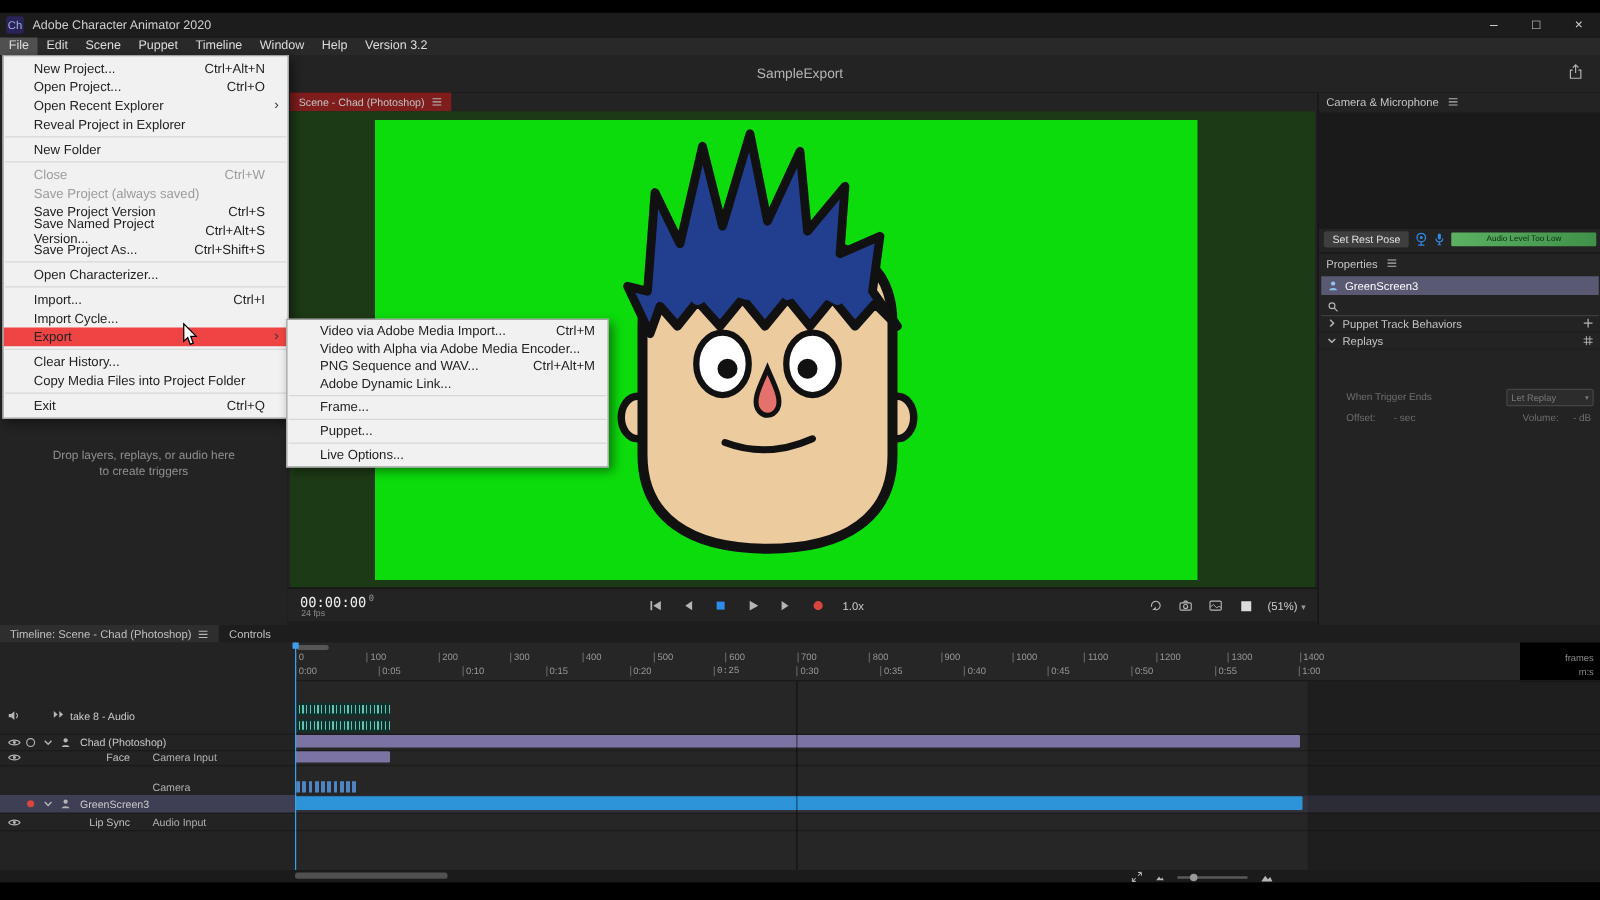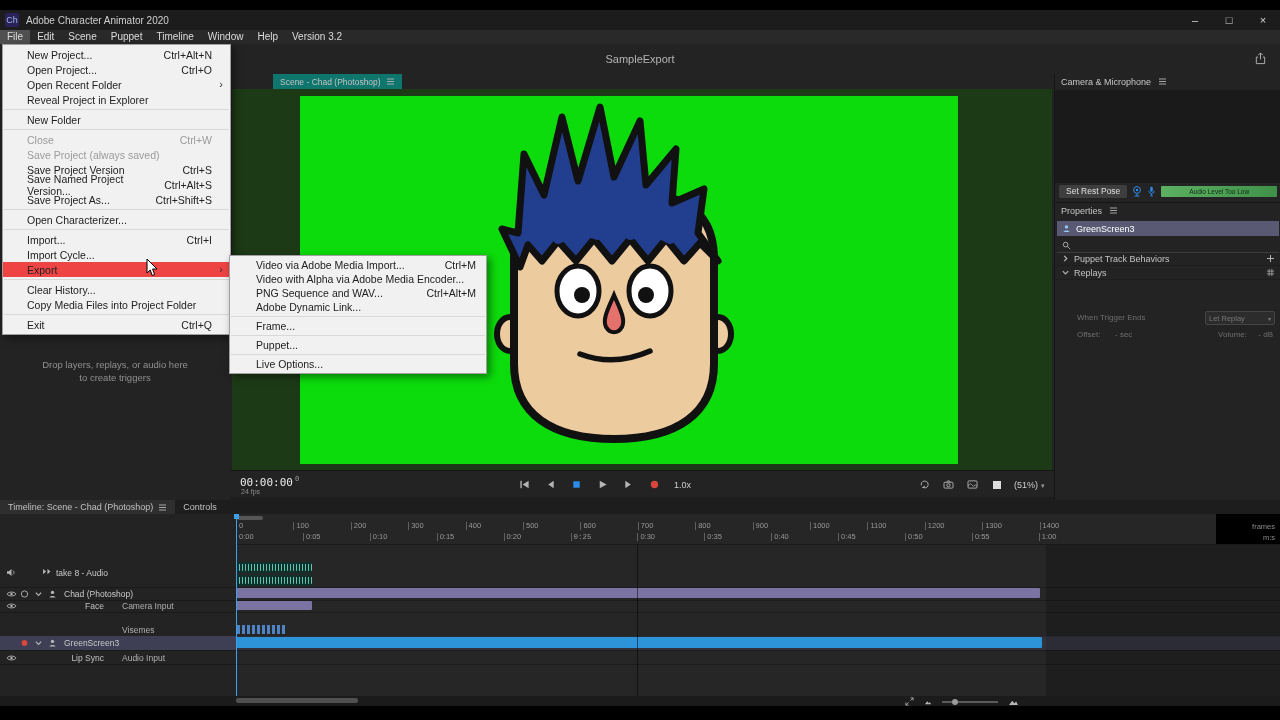--- a/index.html
+++ b/index.html
@@ -19,22 +19,22 @@
   .mtop.active{background:#505050;}
   
   #doc-header{position:absolute;left:0;top:44px;width:1280px;height:30px;background:#232323;}
   #doc-title{position:absolute;left:0;right:0;top:9px;text-align:center;font-size:11px;color:#b5b5b5;}
   #share-btn{position:absolute;right:13px;top:7px;color:#b5b5b5;}
   
   #triggers{position:absolute;left:0;top:74px;width:230px;height:426px;background:#232323;border-right:1px solid #161616;}
   #trigger-hint{position:absolute;left:0;right:0;top:284px;text-align:center;font-size:9.5px;color:#909090;line-height:13px;}
   
   #scene-panel{position:absolute;left:230px;top:74px;width:824px;height:426px;background:#232323;}
-  #scene-tab{position:absolute;left:2px;top:0;height:15px;background:#0f766e;display:flex;align-items:center;gap:5px;
-    padding:0 7px;font-size:8.5px;color:#c2c2c2;margin-left:41px;}
+  #scene-tab{position:absolute;left:2px;top:0;height:15px;background:#7f1d1d;display:flex;align-items:center;gap:5px;
+    padding:0 7px;font-size:8.5px;color:#c2c2c2;}
   #viewport{position:absolute;left:2px;top:15px;width:820px;height:381px;background:#1d3a16;overflow:hidden;}
   #greenscreen{position:absolute;left:68px;top:7px;width:658px;height:368px;background:#0cdc0c;}
   #char{position:absolute;left:calc(50% - 15px);top:3px;transform:translateX(-50%);}
   
   #playbar{position:absolute;left:0;top:396px;width:824px;height:27px;background:#232323;border-top:1px solid #141414;}
   #pb-time{position:absolute;left:10px;top:4px;font-family:"DejaVu Sans Mono",monospace;font-size:11px;color:#ededed;}
   #pb-frame{font-size:7px;color:#9a9a9a;vertical-align:super;margin-left:2px;}
   #pb-fps{position:absolute;left:11px;top:17px;font-size:7px;color:#8c8c8c;}
   #pb-center{position:absolute;left:288px;top:7px;display:flex;gap:13px;align-items:center;}
   .pb-btn{width:13px;height:13px;display:flex;align-items:center;justify-content:center;color:#b5b5b5;}
@@ -453,21 +453,21 @@
             <span class="icn slot" style="left: 6px;"><svg viewBox="0 0 12 8" width="11" height="8">
                 <path d="M1 4C3 1.2 9 1.2 11 4C9 6.8 3 6.8 1 4Z" fill="none" stroke="currentColor"></path>
                 <circle cx="6" cy="4" r="1.3" fill="currentColor"></circle>
               </svg></span>
             <span class="bname">Lip Sync</span>
             <span class="bsub">Audio Input</span>
           </div>
         </div>
         <div class="trow" style="top: 110px; height: 12px;">
           <div class="trow-left">
-            <span class="bsub">Visemes</span>
+            <span class="bsub">Camera</span>
           </div>
           <div class="ticks" style="left: 237px; width: 48px; top: 1px;"></div>
         </div>
         <div class="trow selected" style="top: 122px; height: 14px;">
           <div class="row-hl"></div>
           <div class="trow-left">
             <span class="icn slot" style="left: 20px;"><svg viewBox="0 0 10 10" width="9" height="9">
                 <circle cx="5" cy="5" r="3.2" fill="#d8453c"></circle>
               </svg></span>
             <span class="icn slot" style="left: 34px;"><svg viewBox="0 0 10 10" width="9" height="9">
@@ -487,21 +487,21 @@
   <div id="file-menu" class="menu">
       <div class="menu-item">
         <span class="m-lbl">New Project...</span>
         <span class="m-sc">Ctrl+Alt+N</span>
       </div>
       <div class="menu-item">
         <span class="m-lbl">Open Project...</span>
         <span class="m-sc">Ctrl+O</span>
       </div>
       <div class="menu-item">
-        <span class="m-lbl">Open Recent Folder</span>
+        <span class="m-lbl">Open Recent Explorer</span>
         <span class="m-arrow">›</span>
       </div>
       <div class="menu-item">
         <span class="m-lbl">Reveal Project in Explorer</span>
       </div>
       <div class="menu-sep"></div>
       <div class="menu-item">
         <span class="m-lbl">New Folder</span>
       </div>
       <div class="menu-sep"></div>

